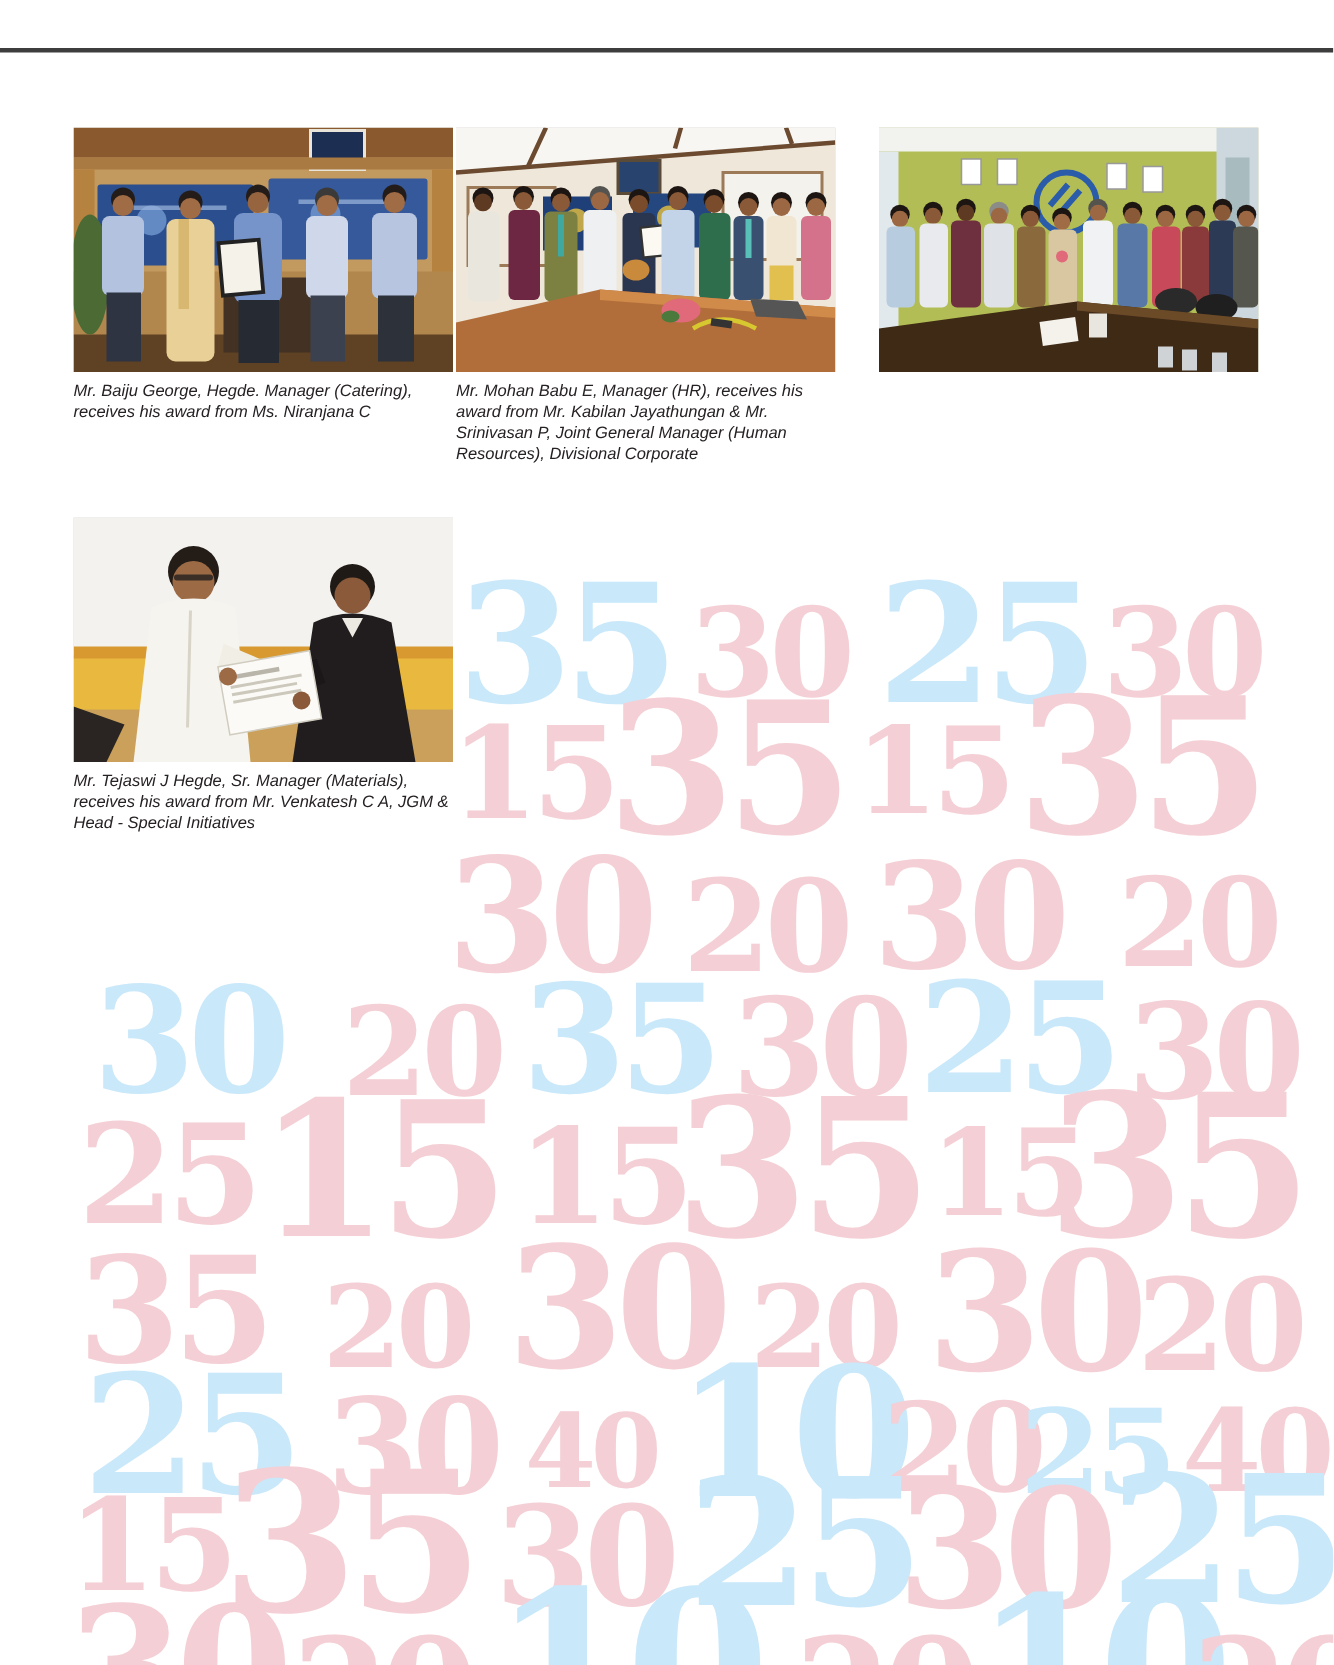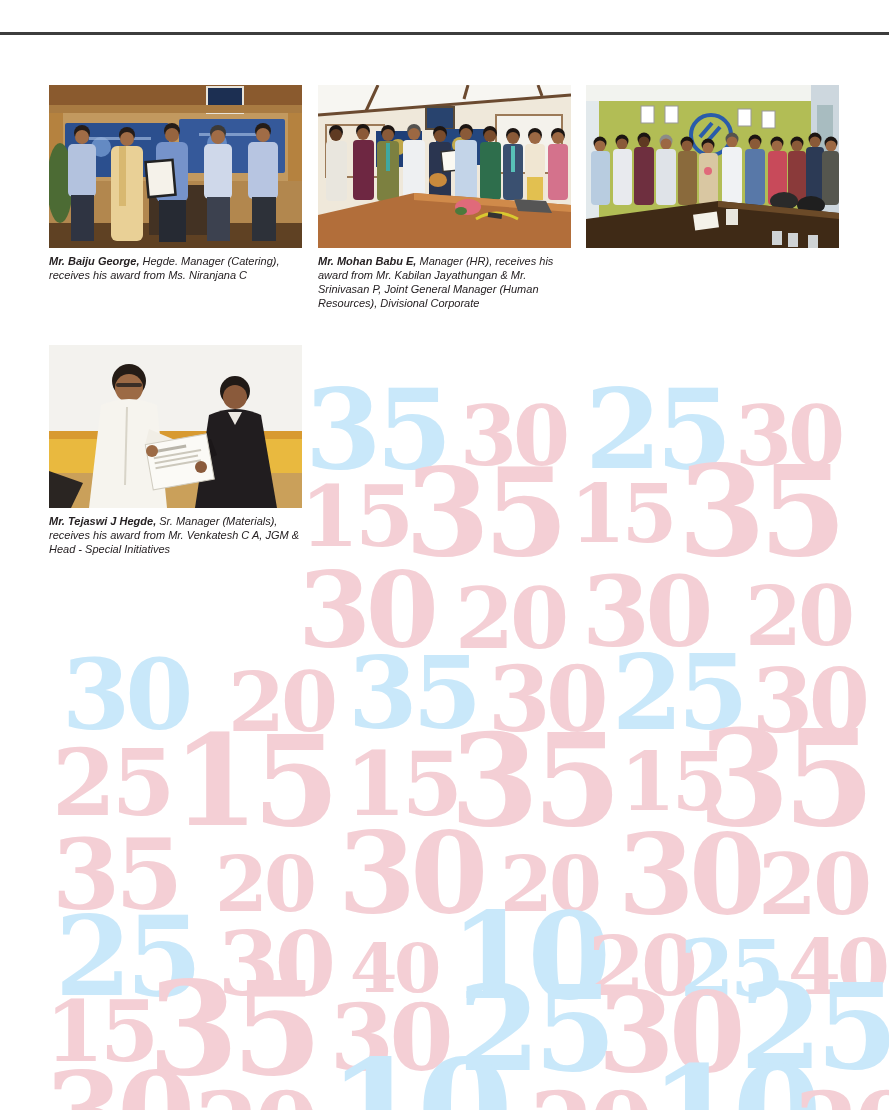--- a/index.html
+++ b/index.html
@@ -17,23 +17,23 @@
   
   .photo-card{position:absolute; width:253px; z-index:2;}
   .photo{
     width:253px; height:163px; overflow:hidden; background:#ddd; display:block;
   }
   .photo svg{display:block; width:253px; height:163px;}
   .caption{
     margin:7px 0 0 0; width:253px; font-size:11px; line-height:1.27;
     font-style:italic; color:#262123;
   }
-  .caption .cap-name{font-weight:700;}
+  .caption .cap-name{font-weight:400;}
   #card-1{left:49px;  top:85px;}
-  #card-2{left:318px; top:85px;}
+  #card-2{left:304px; top:85px;}
   #card-3{left:586px; top:85px;}
   #card-4{left:49px;  top:345px;}
 </style>
 </head>
 <body>
 
 <div class="page">
 
   <div class="top-rule" style="background: rgb(61, 61, 61);"></div>
 

